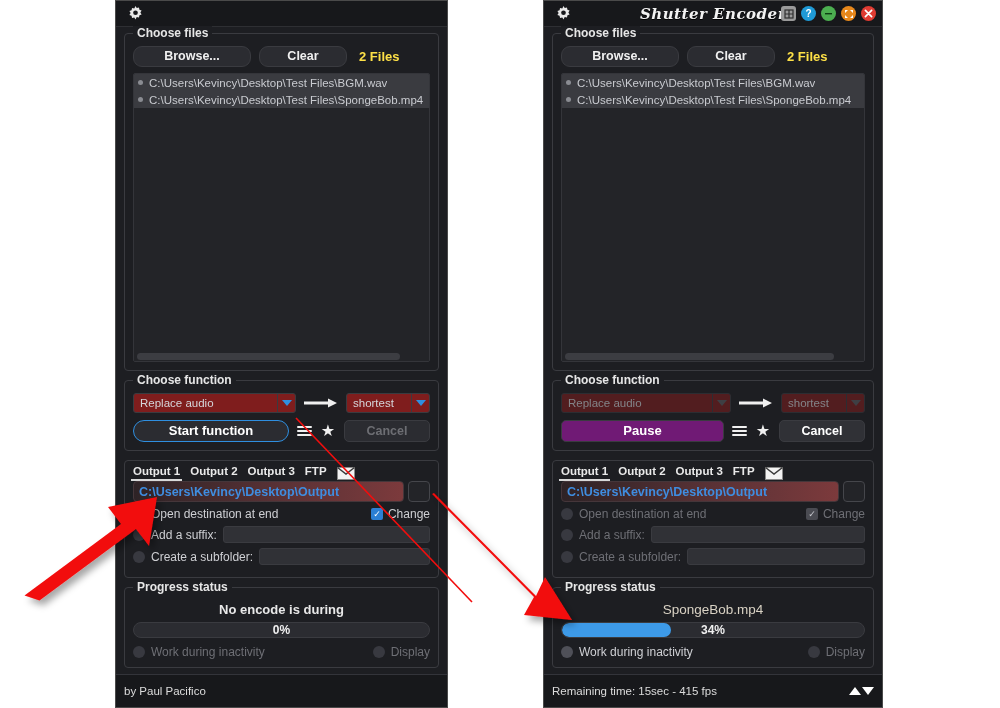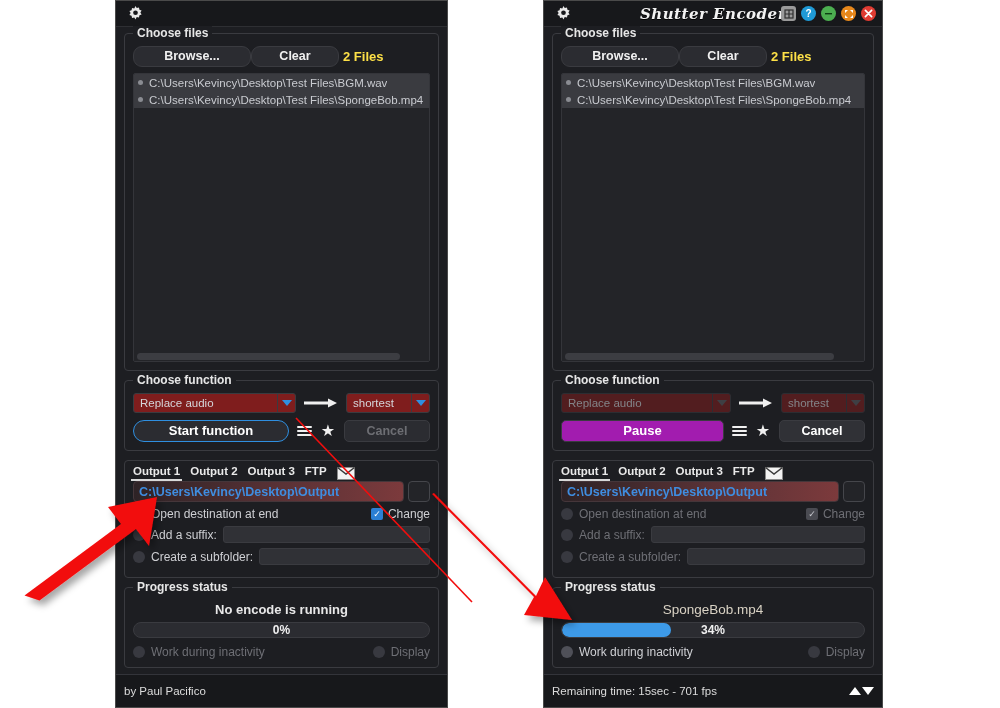--- a/index.html
+++ b/index.html
@@ -66,21 +66,21 @@
   }
   .group > .legend{
     position:absolute;top:-8px;left:8px;
     background:#1d1e22;padding:0 4px;
     font-size:12px;font-weight:bold;color:#e6e6e6;
     white-space:nowrap;
   }
 
   
   .grp-files{flex:1 1 auto;display:flex;flex-direction:column;min-height:0;}
-  .file-btn-row{display:flex;align-items:center;margin-bottom:6px;}
+  .file-btn-row{display:flex;align-items:center;gap:8px;margin-bottom:6px;}
   .btn{
     background:#2b2c31;border:1px solid #3a3b40;border-radius:9px;
     color:#f0f0f0;font-size:12.5px;font-weight:bold;
     height:21px;line-height:19px;text-align:center;
     box-sizing:border-box;
   }
   .btn-browse{width:118px;}
   .btn-clear{width:88px;}
   .files-count{font-size:13px;font-weight:bold;color:#fde047;margin-left:4px;}
 
@@ -137,21 +137,21 @@
   .fn-row2{display:flex;align-items:center;gap:8px;}
   .btn-start{
     flex:1 1 auto;height:22px;line-height:20px;
     border-radius:11px;text-align:center;
     background:#2b2c31;border:1px solid #2f8fe0;
     color:#ffffff;font-size:13px;font-weight:bold;box-sizing:border-box;
   }
   .btn-pause{
     flex:1 1 auto;height:22px;line-height:20px;
     border-radius:5px;text-align:center;
-    background:#a21caf;border:1px solid #3a3b40;
+    background:#701a75;border:1px solid #3a3b40;
     color:#ffffff;font-size:13px;font-weight:bold;box-sizing:border-box;
   }
   .ic-burger{flex:0 0 15px;display:flex;flex-direction:column;gap:2px;}
   .ic-burger i{display:block;height:2px;background:#f0f0f0;border-radius:1px;}
   .ic-star{flex:0 0 16px;color:#f0f0f0;font-size:16px;line-height:16px;text-align:center;}
   .btn-cancel{
     flex:0 0 86px;height:22px;line-height:20px;text-align:center;
     border-radius:5px;background:#2b2c31;border:1px solid #3a3b40;
     font-size:12.5px;font-weight:bold;color:#6d6e73;box-sizing:border-box;
   }
@@ -345,21 +345,21 @@
           <div class="optrow">
             <span class="radio"></span>
             <span class="optlabel lit">Create a subfolder:</span>
             <span class="textinput"></span>
           </div>
         </div>
       </div>
 
       <div class="group" style="margin-bottom:6px;">
         <span class="legend">Progress status</span>
-        <div class="prog-title">No encode is running</div>
+        <div class="prog-title">No encode is during</div>
         <div class="progbar">
           <div class="progfill" style="width:0%"></div>
           <div class="progtext">0%</div>
         </div>
         <div class="prog-opts">
           <span class="radio"></span>
           <span class="optlabel">Work during inactivity</span>
           <span class="spacer-fill"></span>
           <span class="radio"></span>
           <span class="optlabel">Display</span>
@@ -517,21 +517,21 @@
           <span class="optlabel lit">Work during inactivity</span>
           <span class="spacer-fill"></span>
           <span class="radio"></span>
           <span class="optlabel">Display</span>
         </div>
       </div>
 
     </div>
 
     <div class="statusbar">
-      <span>Remaining time: 15sec - 701 fps</span>
+      <span>Remaining time: 15sec - 415 fps</span>
       <span class="spin">
         <i class="tri-up"></i>
         <i class="tri-dn"></i>
       </span>
     </div>
   </div>
 
   <svg class="arrows" viewBox="0 0 1000 708">
     <defs>
       <filter id="shdw" x="-40%" y="-40%" width="200%" height="200%">

